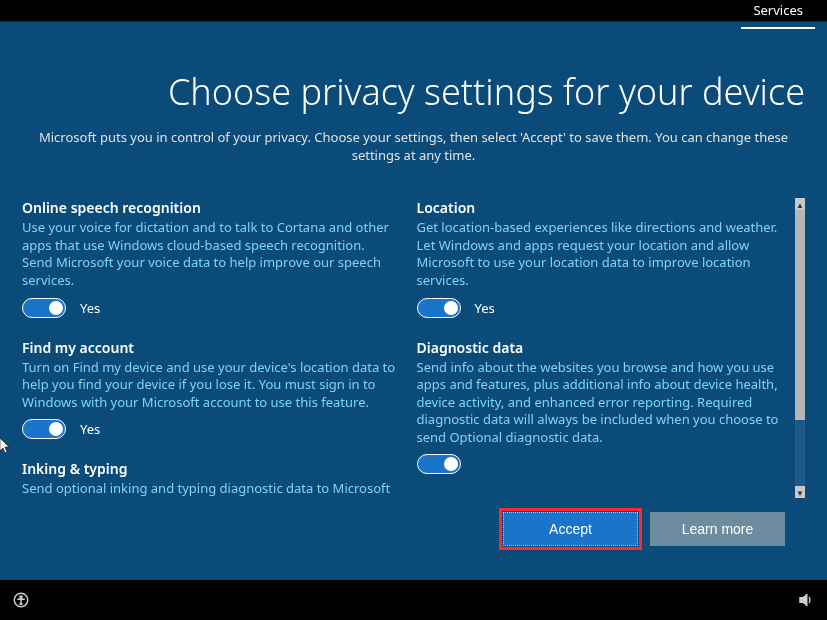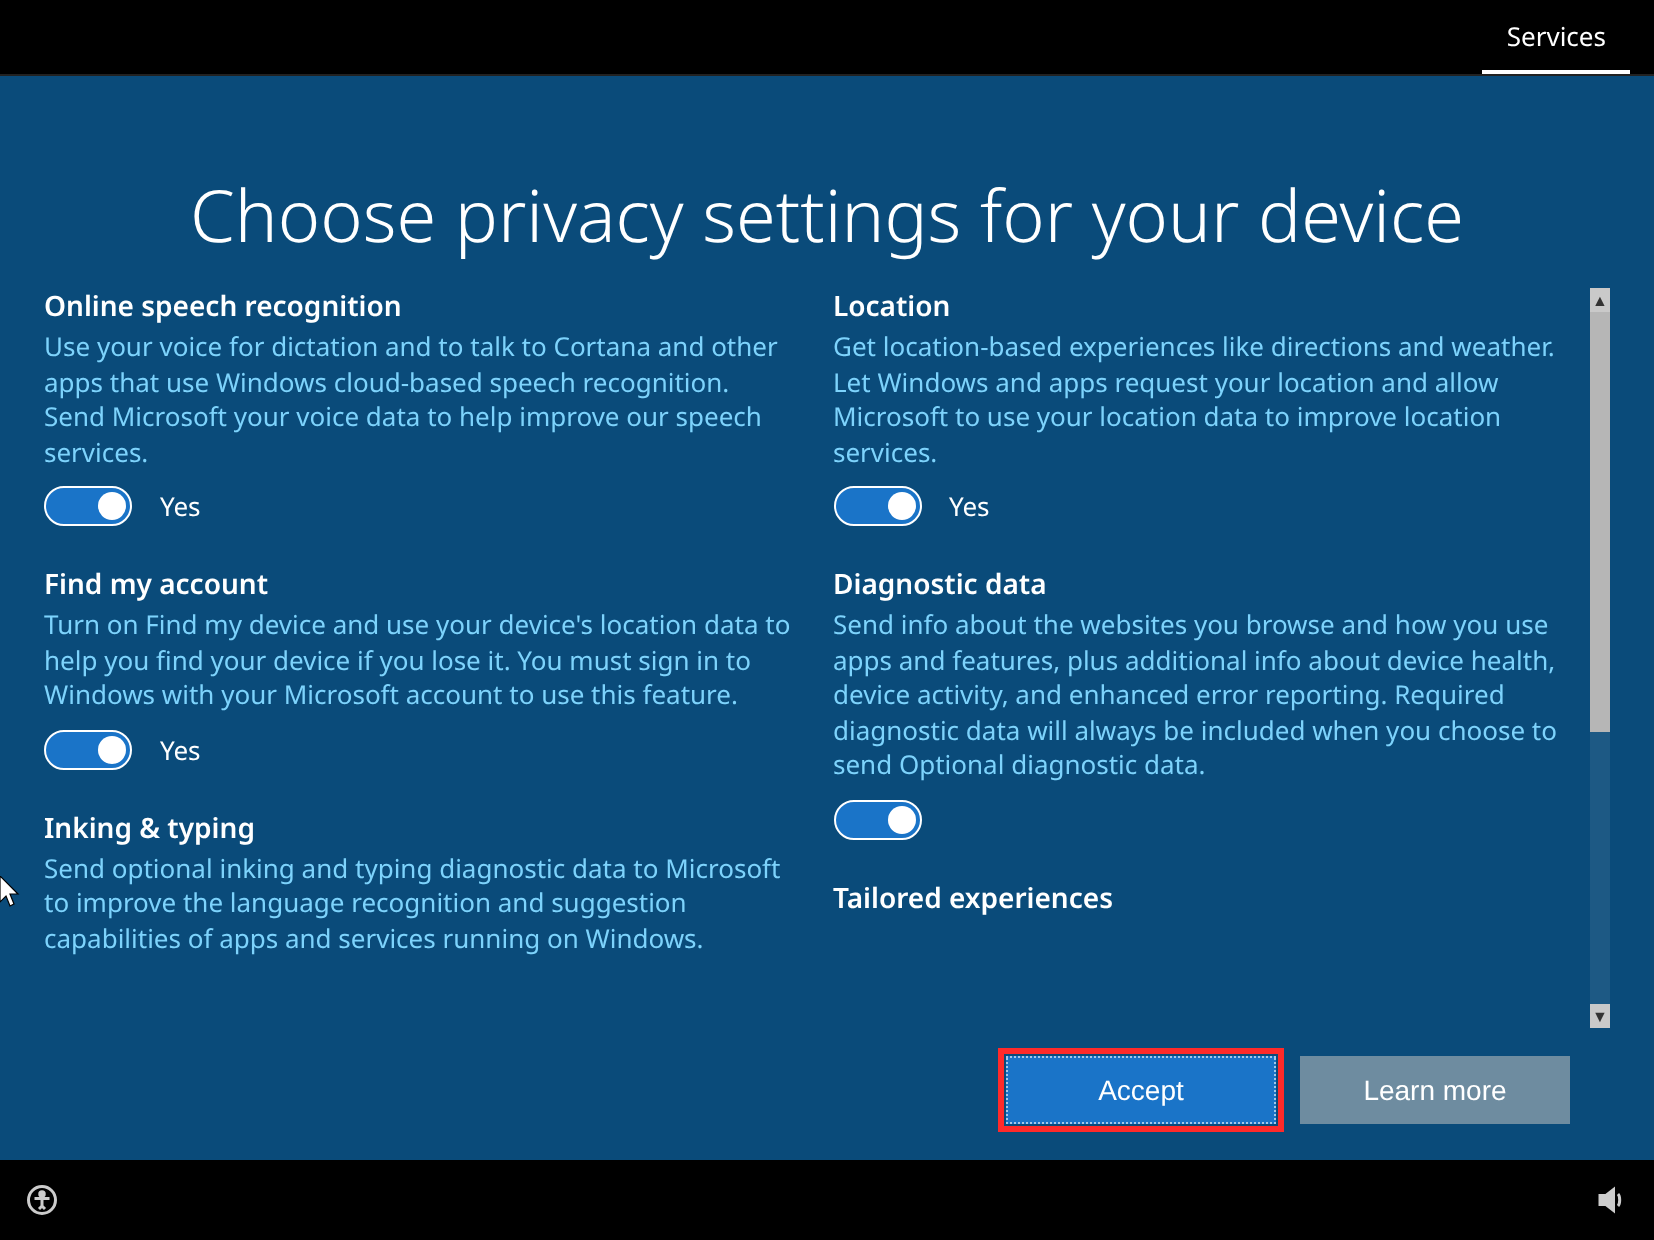--- a/index.html
+++ b/index.html
@@ -3,37 +3,37 @@
   <meta charset="utf-8">
   <style>
     * { margin: 0; padding: 0; box-sizing: border-box; }
     body {
       width: 827px; height: 620px;
       font-family: "Segoe UI", system-ui, sans-serif;
       background: #0a4b7a; color: #fff; overflow: hidden;
       position: relative;
     }
     .topbar {
-      height: 38px; background: #000;
+      height: 22px; background: #000;
       display: flex; align-items: center; justify-content: flex-end;
       padding: 0 12px;
       border-bottom: 1px solid #222;
     }
     .tab {
       color: #ddd; font-size: 13px; padding: 8px 12px;
       border-bottom: 2px solid transparent; cursor: pointer;
     }
     .tab.active { border-bottom: 2px solid #fff; color: #fff; }
     .container {
       padding: 45px 22px 0 22px;
       height: calc(100% - 38px - 40px);
       display: flex; flex-direction: column;
     }
     .page-title {
-      text-align: center; font-weight: 300; font-size: 36px;
+      text-align: right; font-weight: 300; font-size: 36px;
       color: #fff; margin-bottom: 12px;
     }
     .page-subtitle {
       text-align: center; font-size: 13px; color: #e2e2e2;
       max-width: 760px; margin: 0 auto 34px auto; line-height: 1.4;
     }
     .scroll-area {
       position: relative; flex: 1; overflow: hidden;
       display: flex; gap: 20px; padding-right: 14px;
     }
@@ -93,20 +93,21 @@
   </style>
 </head>
 <body>
 
 <div class="topbar">
   <div class="tab active">Services</div>
 </div>
 
 <div class="container">
   <h1 class="page-title">Choose privacy settings for your device</h1>
+  <p class="page-subtitle">Microsoft puts you in control of your privacy. Choose your settings, then select 'Accept' to save them. You can change these settings at any time.</p>
 
   <div class="scroll-area">
     <div class="col">
 
       <div class="setting">
         <div class="s-title">Online speech recognition</div>
         <div class="s-desc">Use your voice for dictation and to talk to Cortana and other apps that use Windows cloud-based speech recognition. Send Microsoft your voice data to help improve our speech services.</div>
         <div class="toggle-row">
           <div class="toggle">
               <div class="knob"></div>

